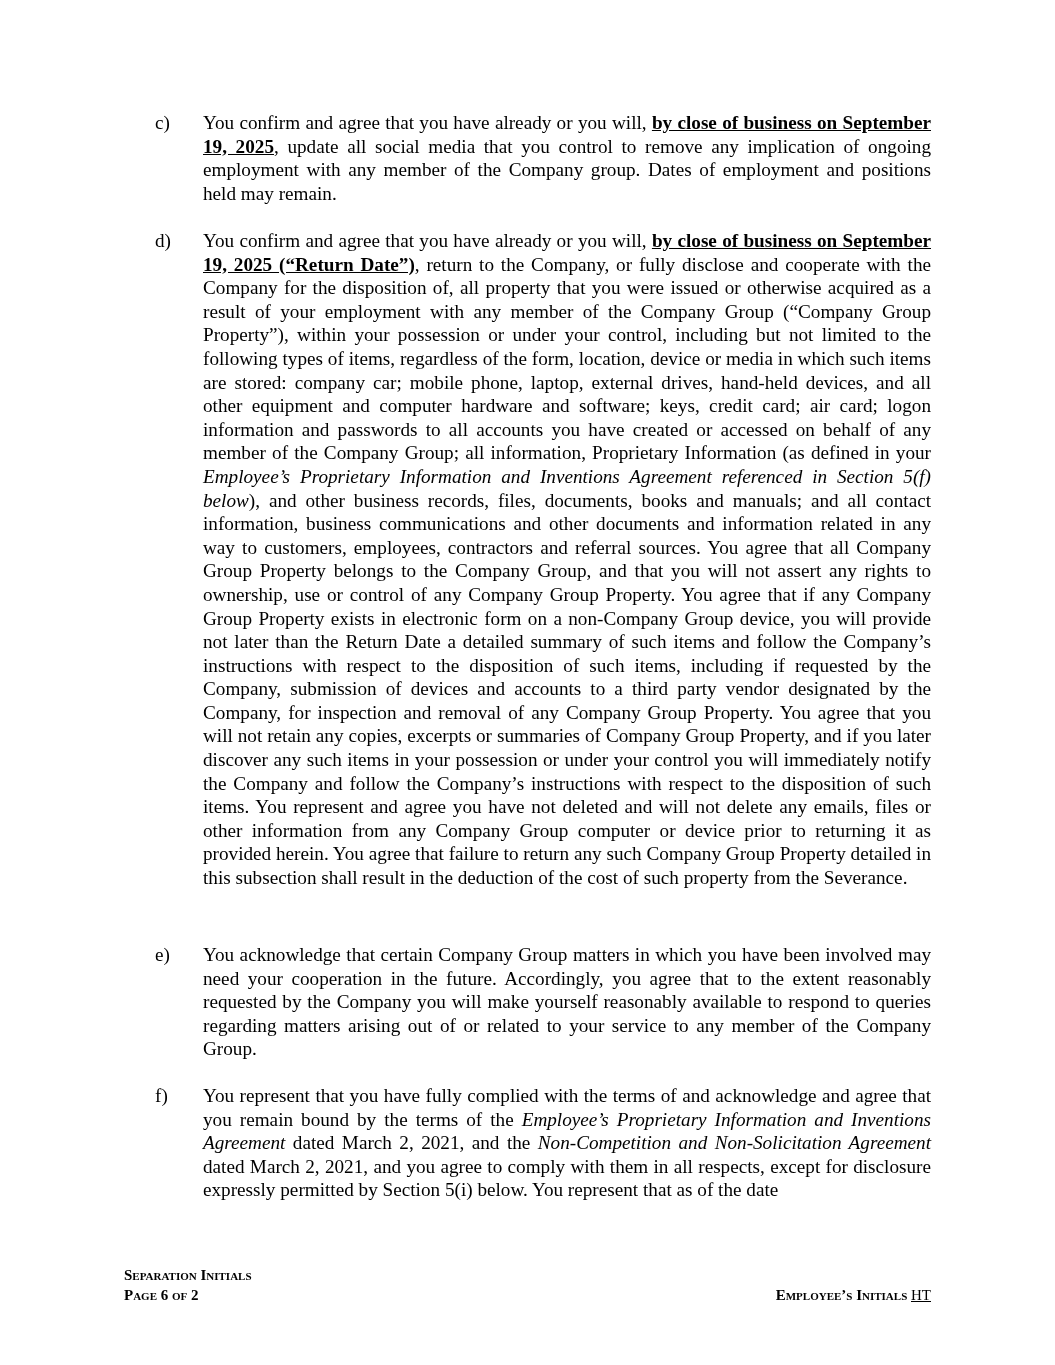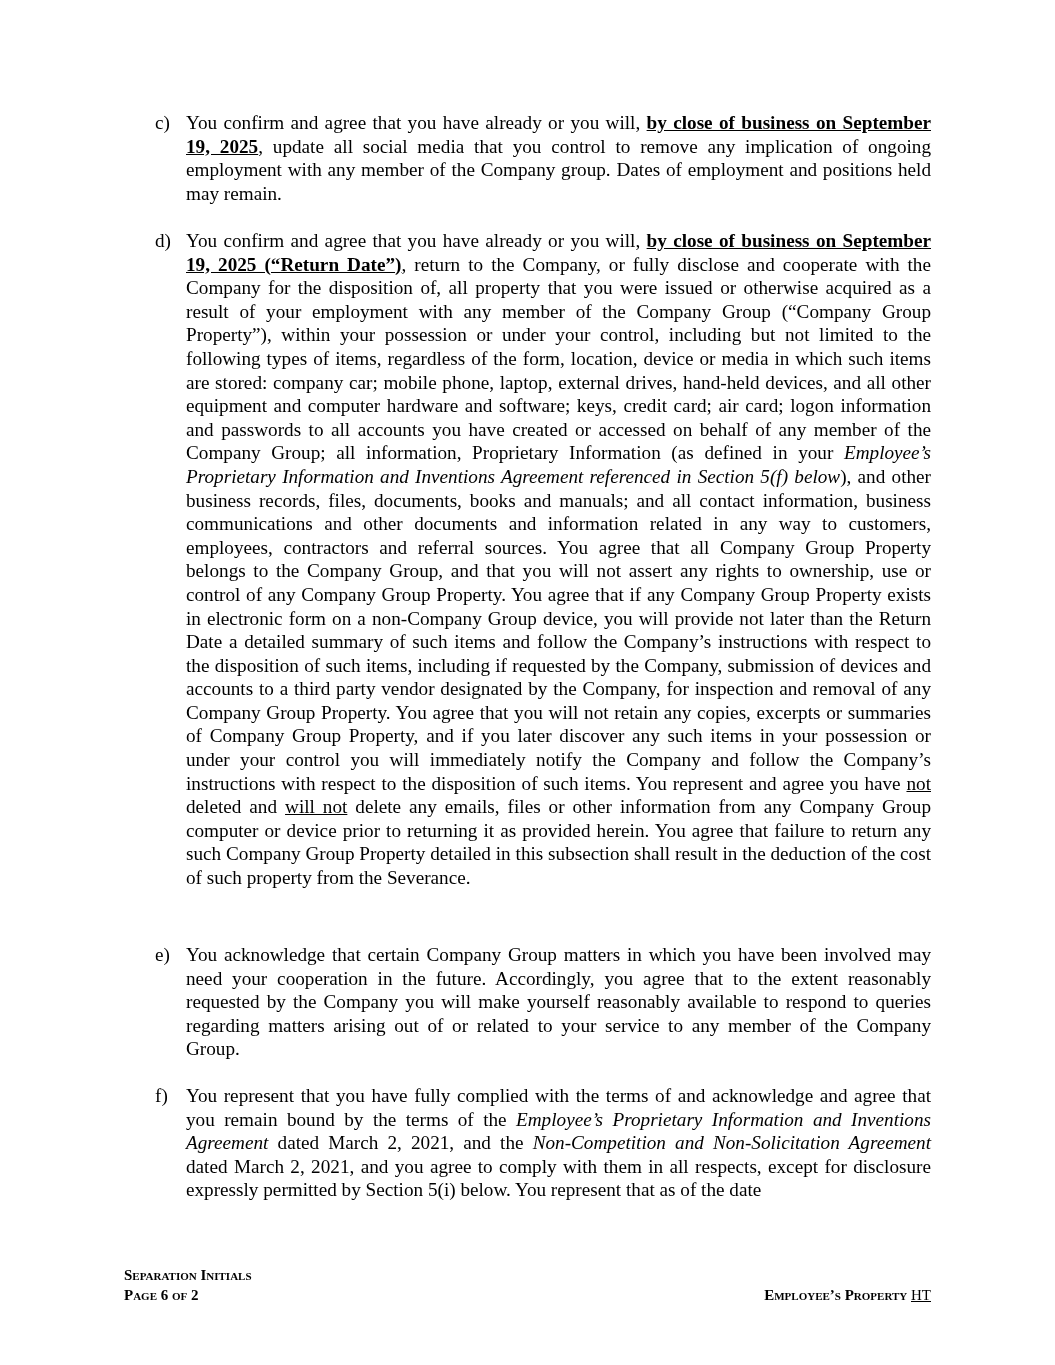--- a/index.html
+++ b/index.html
@@ -29,30 +29,29 @@
       font-size: 19.2px;
       line-height: 23.6px;
     }
     .item .marker {
       position: absolute;
       left: 0;
       top: 0;
       width: 31px;
     }
     .item .body {
-      margin-left: 31px;
+      margin-left: 48px;
       text-align: justify;
       text-align-last: left;
     }
     .bu {
       font-weight: bold;
       text-decoration: underline;
     }
     .u {
-      text-decoration: underline;
     }
     .i {
       font-style: italic;
     }
     #item-c { top: 111px; }
     #item-d { top: 229px; }
     #item-e { top: 943px; }
     #item-f { top: 1084px; }
 
     .footer-left {
@@ -104,16 +103,16 @@
     <span class="marker">f)</span>
     <div class="body"><span>You represent that you have fully complied with the terms of and acknowledge and agree that you remain bound by the terms of the </span><span class="i">Employee’s Proprietary Information and Inventions Agreement</span><span> dated March 2, 2021, and the </span><span class="i">Non-Competition and Non-Solicitation Agreement</span><span> dated March 2, 2021, and you agree to comply with them in all respects, except for disclosure expressly permitted by Section 5(i) below.  You represent that as of the date</span></div>
   </div>
 
   <div class="footer-left">
     <div>Separation Initials</div>
     <div>Page 6 of 2</div>
   </div>
 
   <div class="footer-right">
-    <span>Employee’s Property </span><span class="initials">HT</span>
+    <span>Employee’s Initials </span><span class="initials">HT</span>
   </div>
 
 </div>
 
 </body></html>

